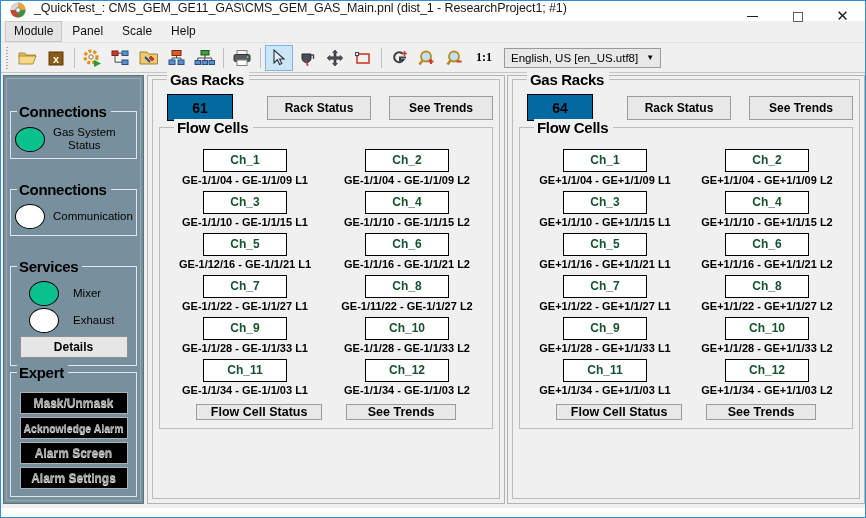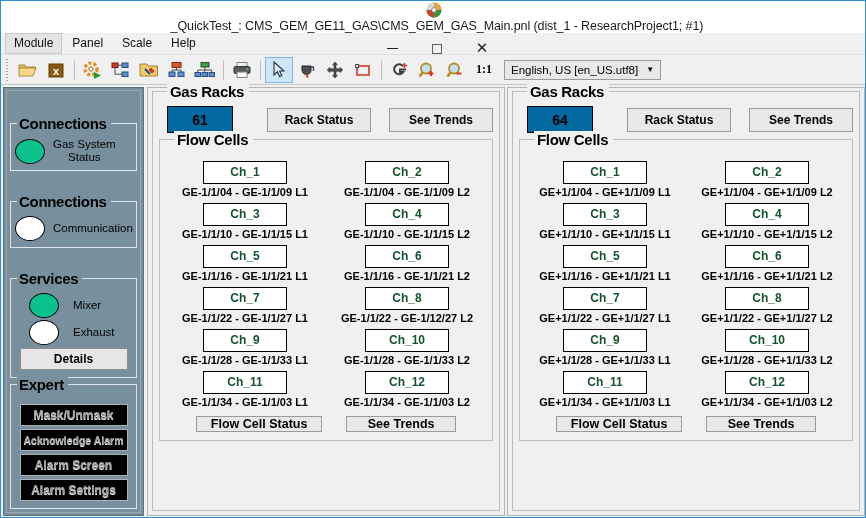--- a/index.html
+++ b/index.html
@@ -15,26 +15,25 @@
     position: relative;
     width: 866px; height: 518px;
     box-sizing: border-box;
     border: 1px solid #2f8fd0;
     background: #ffffff;
     overflow: hidden;
   }
 
   
   .titlebar {
-    height: 32px;
-    display: flex; align-items: center;
+    height: 20px;
+    display: flex; 
     background: #ffffff;
     padding-left: 8px;
     box-sizing: border-box;
-    flex-direction: column;
   }
   .app-icon {
     width: 18px; height: 18px;
     margin-right: 7px;
     flex: 0 0 auto;
     position: relative;
   }
   .title-text {
     font-size: 12.5px; color: #1a1a1a;
     white-space: nowrap;
@@ -541,24 +540,24 @@
           <span class="hdr-btn" style="margin-left:18px">See Trends</span>
         </div>
 
         <div class="fieldset fs-flow">
           <span class="fs-title">Flow Cells</span>
           <div class="cells-grid">
             <div class="cell"><span class="ch-btn">Ch_1</span><div class="ch-range">GE-1/1/04 - GE-1/1/09 L1</div></div>
             <div class="cell"><span class="ch-btn">Ch_2</span><div class="ch-range">GE-1/1/04 - GE-1/1/09 L2</div></div>
             <div class="cell"><span class="ch-btn">Ch_3</span><div class="ch-range">GE-1/1/10 - GE-1/1/15 L1</div></div>
             <div class="cell"><span class="ch-btn">Ch_4</span><div class="ch-range">GE-1/1/10 - GE-1/1/15 L2</div></div>
-            <div class="cell"><span class="ch-btn">Ch_5</span><div class="ch-range">GE-1/1/16 - GE-1/1/21 L1</div></div>
+            <div class="cell"><span class="ch-btn">Ch_5</span><div class="ch-range">GE-1/12/16 - GE-1/1/21 L1</div></div>
             <div class="cell"><span class="ch-btn">Ch_6</span><div class="ch-range">GE-1/1/16 - GE-1/1/21 L2</div></div>
             <div class="cell"><span class="ch-btn">Ch_7</span><div class="ch-range">GE-1/1/22 - GE-1/1/27 L1</div></div>
-            <div class="cell"><span class="ch-btn">Ch_8</span><div class="ch-range">GE-1/1/22 - GE-1/12/27 L2</div></div>
+            <div class="cell"><span class="ch-btn">Ch_8</span><div class="ch-range">GE-1/11/22 - GE-1/1/27 L2</div></div>
             <div class="cell"><span class="ch-btn">Ch_9</span><div class="ch-range">GE-1/1/28 - GE-1/1/33 L1</div></div>
             <div class="cell"><span class="ch-btn">Ch_10</span><div class="ch-range">GE-1/1/28 - GE-1/1/33 L2</div></div>
             <div class="cell"><span class="ch-btn">Ch_11</span><div class="ch-range">GE-1/1/34 - GE-1/1/03 L1</div></div>
             <div class="cell"><span class="ch-btn">Ch_12</span><div class="ch-range">GE-1/1/34 - GE-1/1/03 L2</div></div>
           </div>
           <div class="foot-row">
             <span class="foot-btn">Flow Cell Status</span>
             <span class="foot-btn">See Trends</span>
           </div>
         </div>

